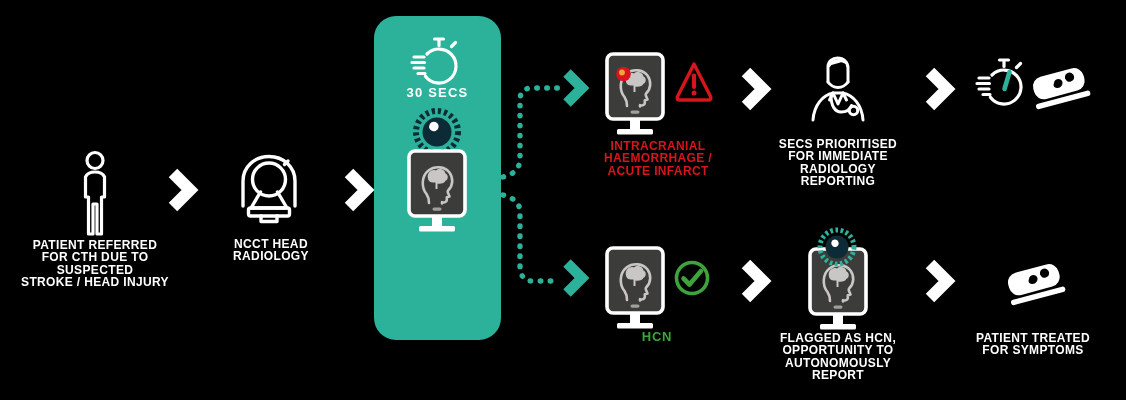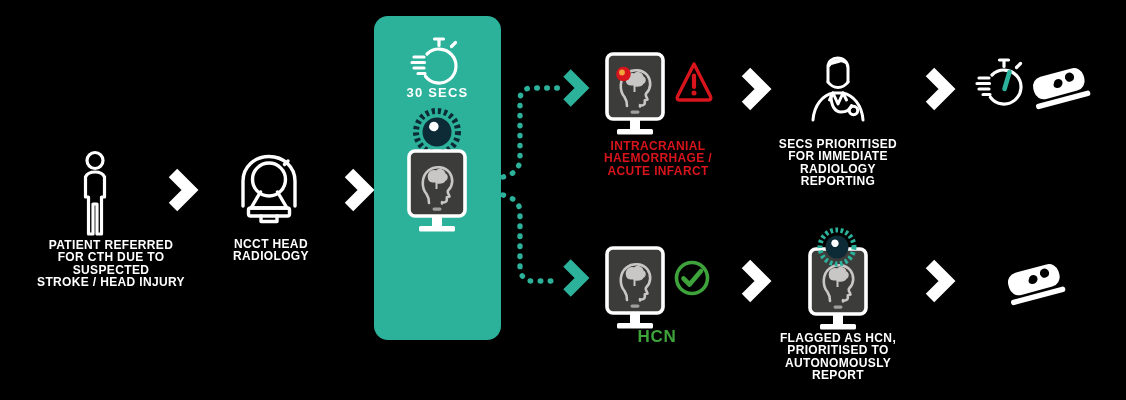--- a/index.html
+++ b/index.html
@@ -3,24 +3,24 @@
 <meta charset="utf-8">
 <style>
   html,body{margin:0;padding:0;background:#000;}
   .canvas{position:relative;width:1126px;height:400px;background:#000;overflow:hidden;
           font-family:"Liberation Sans",sans-serif;}
   .abs{position:absolute;}
   svg{display:block;overflow:visible;}
   .label{position:absolute;color:#fff;font-weight:800;font-size:12px;line-height:12.4px;
          letter-spacing:.35px;text-align:center;white-space:pre-line;}
   .label.red{color:#D8141C;}
-  .label.green{color:#3FA33C;font-size:17px;letter-spacing:.8px;}
+  .label.green{color:#3FA33C;font-size:13px;letter-spacing:.8px;}
   .secs{position:absolute;left:0;top:69px;width:100%;text-align:center;color:#fff;
         font-weight:800;font-size:13px;letter-spacing:1.2px;}
-  .ai-box{position:absolute;left:374px;top:16px;width:127px;height:324px;border-radius:14px;
+  .ai-box{position:absolute;left:374px;top:16px;width:127px;height:324px;border-radius:22px;
           background:#2CB19B;}
 </style>
 </head>
 <body>
 
 <div class="canvas">
 
   <svg width="0" height="0" style="position:absolute">
     <defs>
       <g id="head-brain">
@@ -48,21 +48,21 @@
           <path d="M24.5 19.5 C26 15.5 32 15.8 32.8 19.8 C33.6 24 28.6 27 25.2 24.8 C22.8 23.2 23.4 21 24.5 19.5 Z" fill="#000000"></path>
         </g>
       </g>
     </defs>
   </svg>
 
   <svg class="abs" style="left:72px;top:150px" width="46" height="88" viewBox="0 0 46 88">
     <circle cx="23" cy="10.5" r="8" fill="none" stroke="#FFFFFF" stroke-width="3.2"></circle>
     <path d="M13.5 27 C15 23.5 19 22 23 22 C27 22 31 23.5 32.5 27 L32.5 47 L29.5 47 L29.5 84 L25 84 L25 54 L21 54 L21 84 L16.5 84 L16.5 47 L13.5 47 Z" fill="none" stroke="#FFFFFF" stroke-width="3.2" stroke-linejoin="round"></path>
   </svg>
-  <div class="label" style="left:21px;top:239px;width:180px">PATIENT REFERRED
+  <div class="label" style="left:5px;top:239px;width:180px">PATIENT REFERRED
 FOR CTH DUE TO
 SUSPECTED
 STROKE / HEAD INJURY</div>
 
   <svg class="abs" style="left:165px;top:166px" width="32" height="48" viewBox="0 0 32 48">
     <polyline points="8,7 25,24 8,41" fill="none" stroke="#FFFFFF" stroke-width="12"></polyline>
   </svg>
 
   <svg class="abs" style="left:234px;top:150px" width="70" height="80" viewBox="0 0 70 80">
     <g stroke="#FFFFFF" fill="none" stroke-width="3.4" stroke-linecap="round" stroke-linejoin="round">
@@ -183,25 +183,27 @@
     <g transform="translate(13,12)">
         <use href="#head-brain"></use>
       </g>
   </svg>
   <svg class="abs" style="left:816px;top:226px" width="42" height="42" viewBox="0 0 42 42">
     <circle cx="21" cy="21" r="17" fill="none" stroke="#2CB19B" stroke-width="5" stroke-dasharray="2.7 2.5"></circle>
     <circle cx="21" cy="21" r="11.5" fill="#0D2B36"></circle>
     <path d="M15.5 16 C16.8 12.5 21.8 13 22.6 16.5 C23.3 19.8 19.6 22.2 17.1 20.4 C15.3 19.1 15 17.4 15.5 16 Z" fill="#FFFFFF"></path>
   </svg>
   <div class="label" style="left:758px;top:332px;width:160px">FLAGGED AS HCN,
-PRIORITISED TO
+OPPORTUNITY TO
 AUTONOMOUSLY
 REPORT</div>
 
   <svg class="abs" style="left:922px;top:257px" width="32" height="48" viewBox="0 0 32 48">
     <polyline points="8,7 25,24 8,41" fill="none" stroke="#FFFFFF" stroke-width="12"></polyline>
   </svg>
 
   <svg class="abs" style="left:1006px;top:258px" width="58" height="52" viewBox="0 0 58 52">
     <use href="#bed-shape"></use>
   </svg>
+  <div class="label" style="left:947px;top:332px;width:172px">PATIENT TREATED
+FOR SYMPTOMS</div>
 
 </div>
 
 </body></html>

